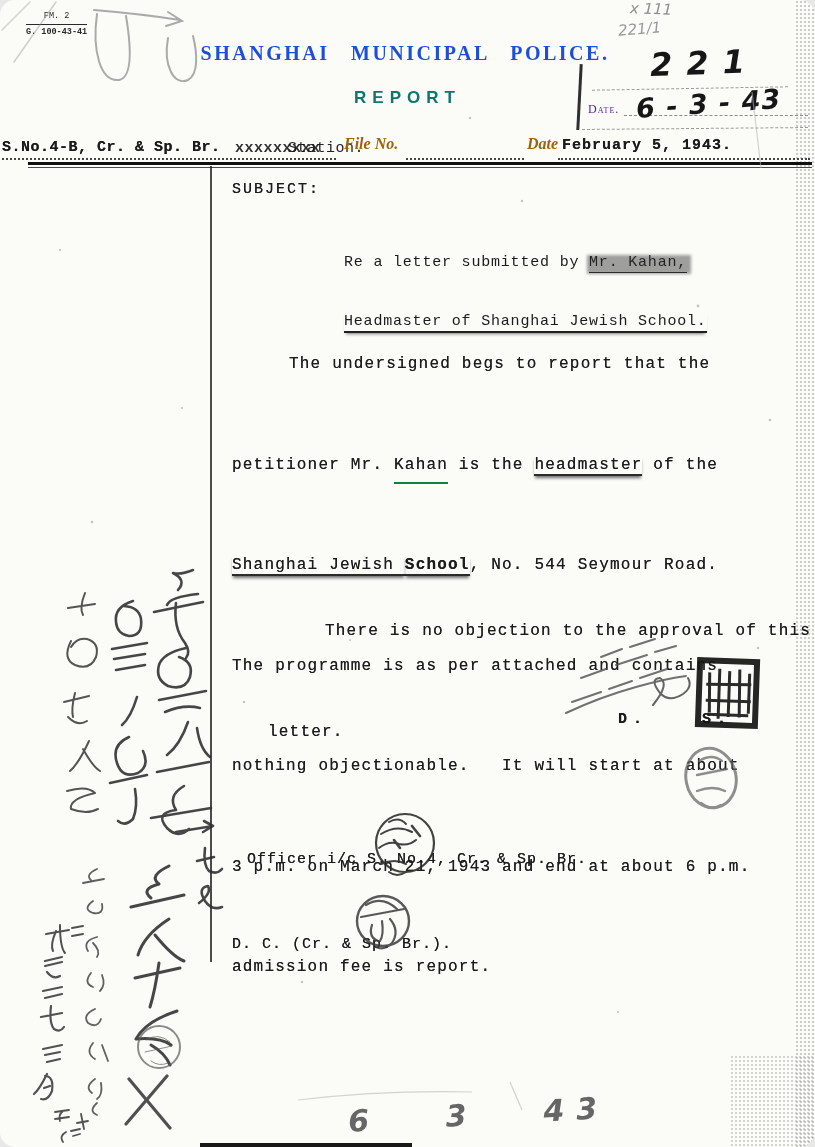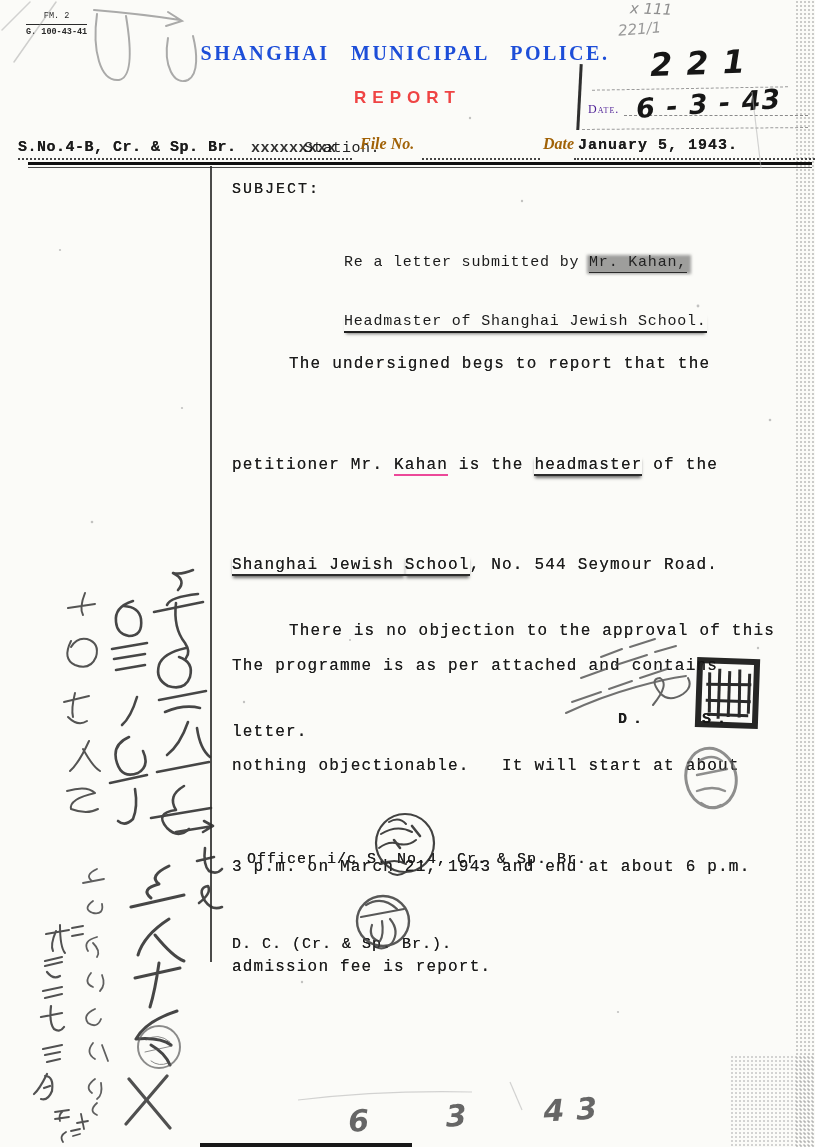--- a/index.html
+++ b/index.html
@@ -1,51 +1,51 @@
 <!DOCTYPE html>
 <html><head>
 <meta charset="utf-8">
 <style>
   html,body{margin:0;padding:0;background:#e8e8e6;}
   .page{position:relative;width:815px;height:1147px;background:#fbfbf8;overflow:hidden;
-        font-family:"Liberation Mono",monospace;}
+        font-family:"Liberation Mono",monospace;border-radius:15px;}
   
   .typed{position:absolute;font:15px/1.25 "Liberation Mono",monospace;letter-spacing:1px;
          color:#1b1b1b;white-space:pre;text-shadow:0 0 .5px rgba(25,25,25,.85);}
   
   .flabel{position:absolute;font:bold italic 16px "Liberation Serif",serif;color:#a16207;}
   
   .hand{position:absolute;font:bold italic 27px "DejaVu Sans",sans-serif;color:#161616;white-space:pre;}
   .pencil{position:absolute;font:italic 15px "DejaVu Sans",sans-serif;color:#8f8f8f;white-space:pre;}
 
   .form-stamp{position:absolute;left:26px;top:10px;font:8.5px/1.5 "Liberation Mono",monospace;
               color:#2a2a2a;text-align:center;}
   .fs-top{padding:0 6px 1px 6px;border-bottom:1.5px solid #2a2a2a;}
   .fs-bottom{padding-top:1px;font-weight:bold;}
 
   .title{position:absolute;left:0;top:42px;width:810px;text-align:center;
          font:bold 20px "Liberation Serif",serif;letter-spacing:2.5px;word-spacing:14px;color:#1d4ed8;}
   .subtitle{position:absolute;left:0;top:88px;width:815px;text-align:center;
-         font:bold 17px "Liberation Sans",sans-serif;letter-spacing:6px;color:#ef4444;}
+         font:bold 17px "Liberation Sans",sans-serif;letter-spacing:6px;color:#0f766e;}
 
   .pencil-top1{left:630px;top:0px;transform:rotate(2deg);}
   .pencil-top2{left:618px;top:20px;transform:rotate(-5deg);color:#9a9a9a;}
 
   .stampbox{position:absolute;left:578px;top:60px;width:237px;height:82px;}
   .sb-left{position:absolute;left:0;top:4px;width:2.5px;height:66px;background:#2f2f2f;transform:rotate(3deg);}
   .sb-dash{position:absolute;height:0;border-top:1.5px dashed #9a9a9a;}
   .sb-dash1{left:14px;top:28px;width:196px;transform:rotate(-1deg);}
   .sb-dash2{left:46px;top:55px;width:184px;border-top-color:#8a8a8a;}
   .sb-dash3{left:4px;top:68px;width:226px;transform:rotate(-.5deg);}
   .sb-date{position:absolute;left:10px;top:42px;font:12px "Liberation Serif",serif;
            font-variant:small-caps;letter-spacing:1px;color:#4c1d95;}
   .hand-number{left:72px;top:-16px;font-size:32px;letter-spacing:14px;transform:rotate(-2deg);}
   .hand-date{left:58px;top:28px;font-size:27px;letter-spacing:1px;transform:rotate(-4deg);}
 
-  .formline{position:absolute;left:16px;top:134px;width:693px;height:32px;}
+  .formline{position:absolute;left:0;top:134px;width:693px;height:32px;}
   .fl-branch{left:2px;top:5px;letter-spacing:.5px;font-weight:bold;}
   .fl-station{position:absolute;left:240px;top:5px;}
   .fl-station .base{position:relative;font:15px "Liberation Mono",monospace;letter-spacing:.5px;color:#232323;margin-left:48px;}
   .strike-x{position:absolute;left:-5px;top:1px;font:bold 15px "Liberation Mono",monospace;
             letter-spacing:.5px;color:#141414;opacity:.88;}
   .fl-fileno{left:344px;top:1px;}
   .fl-datelabel{left:527px;top:1px;}
   .fl-datevalue{left:562px;top:3px;font-weight:bold;}
   .dot{position:absolute;top:24px;height:0;border-bottom:2px dotted #454545;}
   .dot1{left:2px;width:334px;}
@@ -61,25 +61,25 @@
                  letter-spacing:.8px;color:#1b1b1b;white-space:pre;}
   .u{border-bottom:1.8px solid #2a2a2a;padding-bottom:1px;}
   .u2{border-bottom:2.5px solid #1f1f1f;padding-bottom:1px;box-shadow:0 3px 3px -2px rgba(70,70,70,.7);}
   .smudge{position:relative;}
   .smudge::after{content:"";position:absolute;left:-2px;right:-4px;top:1px;bottom:-2px;
                  background:rgba(45,45,45,.45);filter:blur(1.6px);}
 
   .body-block{position:absolute;left:232px;font:16px/33.5px "Liberation Mono",monospace;
               letter-spacing:1.2px;color:#1c1c1c;white-space:pre;text-shadow:0 0 .5px rgba(25,25,25,.8);}
   .bp1{top:281px;}
-  .bp2{top:548px;}
+  .bp2{top:548px;margin-left:36px;}
   .ind{padding-left:57px;}
-  .bu{border-bottom:2px solid #ec4899;padding-bottom:0;}
+  .bu{border-bottom:2px solid #15803d;padding-bottom:8px;}
   .bu-smudge{border-bottom:2px solid #2b2b2b;box-shadow:0 3px 3px -1px rgba(60,60,60,.75);}
-  .bb{font-weight:normal;}
+  .bb{font-weight:bold;}
 
   .ds{left:618px;top:711px;letter-spacing:6px;word-spacing:12px;font-weight:bold;}
   .officer1{left:247px;top:851px;}
   .officer2{left:232px;top:936px;}
 
   .hand-bottom{left:348px;top:1097px;font-size:30px;letter-spacing:12px;word-spacing:10px;
                color:#4d4d4d;opacity:.85;transform:rotate(-3deg);}
 
   .halftone-right{position:absolute;right:0;top:0;width:20px;height:100%;opacity:.5;
       background-image:radial-gradient(circle,#9a9a9a .8px,transparent .9px);background-size:4px 4px;}
@@ -119,21 +119,21 @@
   </div>
 
   <div class="formline">
     <span class="typed fl-branch">S.No.4-B, Cr. &amp; Sp. Br.</span>
     <span class="fl-station">
       <span class="base">Station.</span>
       <span class="strike-x">xxxxxxxxx</span>
     </span>
     <span class="flabel fl-fileno">File No.</span>
     <span class="flabel fl-datelabel">Date</span>
-    <span class="typed fl-datevalue">January 5, 1943.</span>
+    <span class="typed fl-datevalue">February 5, 1943.</span>
     <div class="dot dot1"></div>
     <div class="dot dot2"></div>
     <div class="dot dot3"></div>
   </div>
 
   <div class="hrule-heavy"></div>
   <div class="hrule-thin"></div>
   <div class="vrule"></div>
 
   <div class="typed subject-label">SUBJECT:</div>

